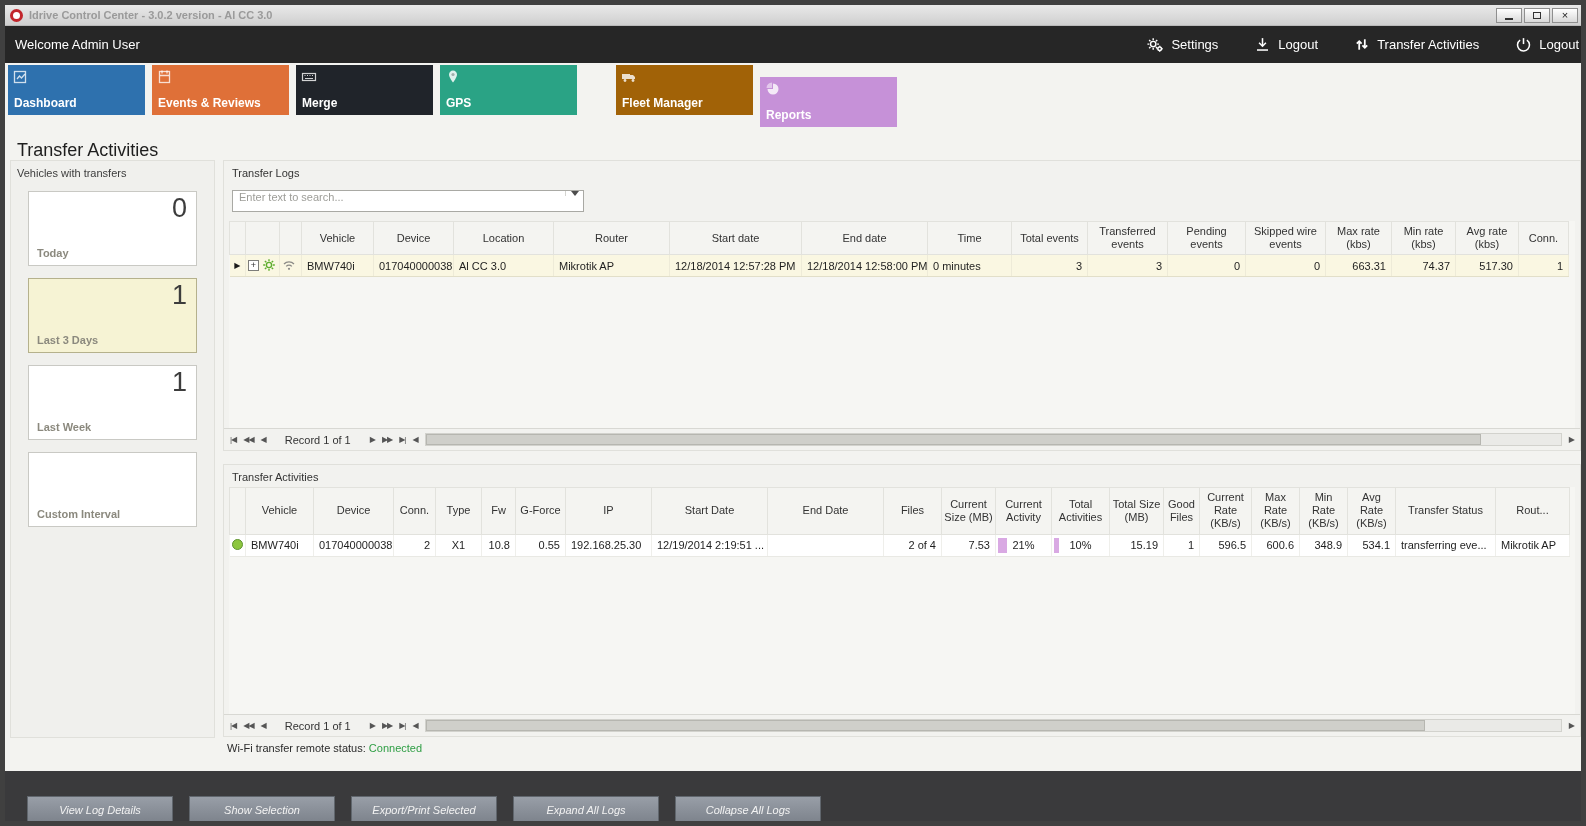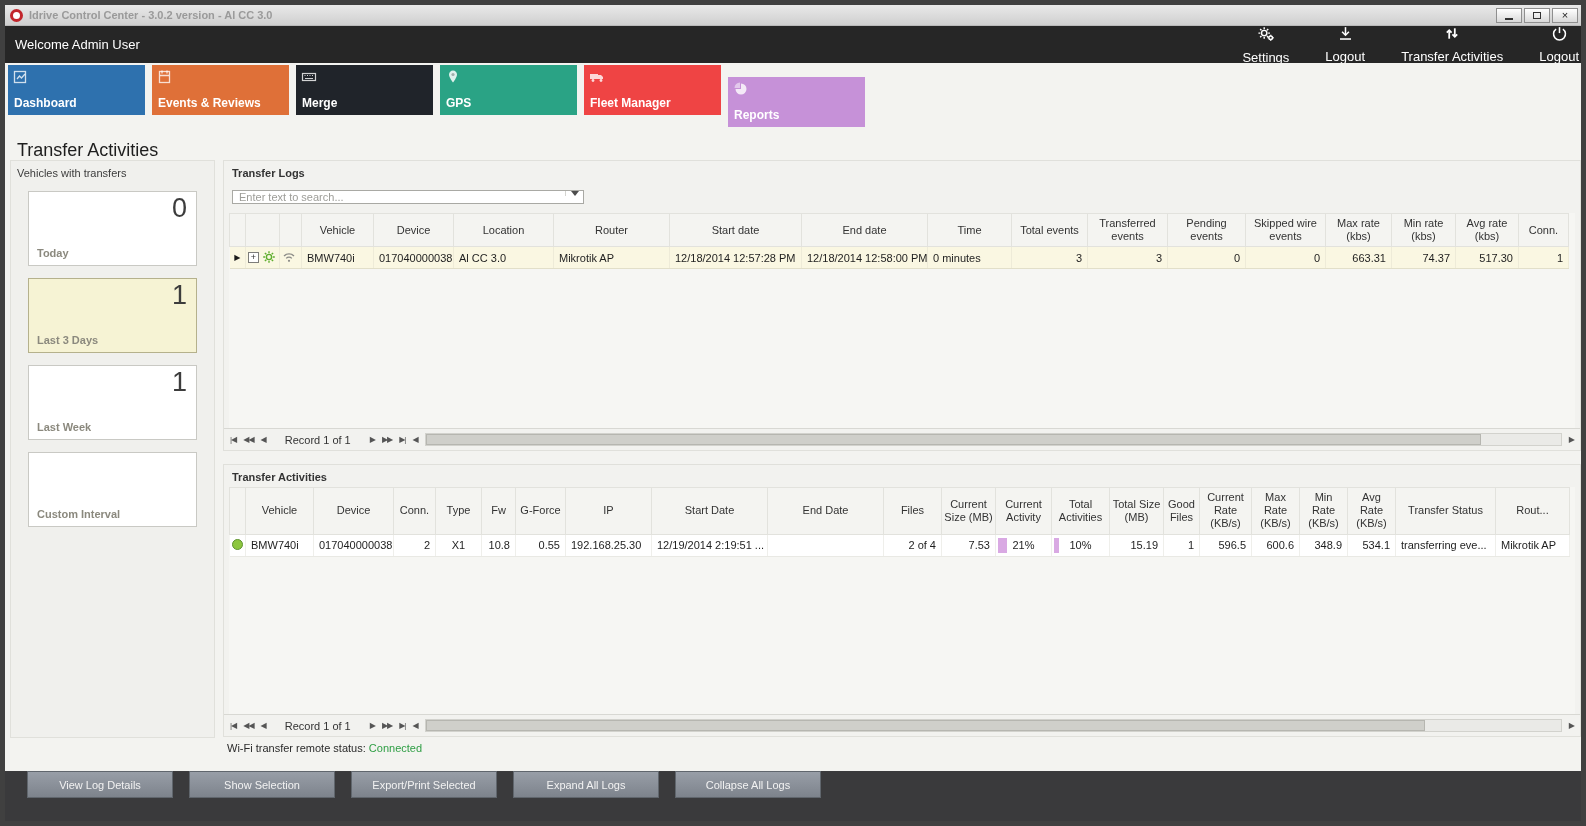--- a/index.html
+++ b/index.html
@@ -18,21 +18,21 @@
   .win-btn { width:26px; height:15px; border:1px solid #8f8f8f; background:linear-gradient(#ffffff,#d9d9d9);
              display:flex; align-items:center; justify-content:center; font-size:11px; color:#222; cursor:default; }
   .min-glyph { width:8px; height:2px; background:#333; margin-top:7px; }
   .max-glyph { width:8px; height:7px; border:1px solid #333; }
   .close-glyph { font-size:11px; line-height:1; }
 
   
   .topbar { height:37px; background:#262626; color:#fff; display:flex; align-items:center; padding:0 0 0 10px; overflow:hidden; }
   .welcome { font-size:13px; }
   .topbar-actions { margin-left:auto; display:flex; align-items:center; gap:36px; flex:none; padding-right:2px; }
-  .action { display:flex; align-items:center; gap:7px; font-size:13px; cursor:pointer; white-space:nowrap;flex-direction:column; }
+  .action { display:flex; align-items:center; gap:7px; font-size:13px; cursor:pointer; white-space:nowrap; }
   .action svg { display:block; }
 
   
   .tiles { display:flex; gap:7px; padding:2px 0 0 3px; }
   .tile { width:137px; height:50px; position:relative; color:#fff; cursor:pointer; }
   .tile-icon { position:absolute; left:5px; top:4px; }
   .tile-label { position:absolute; left:6px; bottom:5px; font-size:12px; font-weight:bold; }
 
   .page-title { font-size:18px; color:#1e1e1e; font-weight:normal; margin:13px 0 0 12px; }
 
@@ -42,24 +42,24 @@
   .sidebar-title { font-size:11px; color:#3c3c3c; margin:0 0 12px 6px; }
   .card { position:relative; height:75px; background:#fff; border:1px solid #c9c9c4; margin:0 17px 12px 17px; cursor:pointer; }
   .card.highlight { background:#f6f3d4; border-color:#b5b18c; }
   .card-value { position:absolute; right:9px; top:1px; font-size:27px; color:#3c3c3c; }
   .card-label { position:absolute; left:8px; bottom:6px; font-size:11px; font-weight:bold; color:#8b897e; }
 
   
   .panel { position:absolute; background:#f2f2ef; border:1px solid #e0e0db; display:flex; flex-direction:column; }
   .panel-logs { left:218px; top:155px; width:1358px; height:291px; }
   .panel-acts { left:218px; top:459px; width:1358px; height:273px; }
-  .panel-caption { font-size:11px; color:#333; padding:6px 8px 4px;font-weight:bold; }
+  .panel-caption { font-size:11px; color:#333; padding:6px 8px 4px; }
 
   .logs-toolbar { padding:7px 8px 9px; }
-  .search-combo { width:352px; height:14px; background:#fff; border:1px solid #a9a9a4; display:flex; align-items:flex-start; }
+  .search-combo { width:352px; height:22px; background:#fff; border:1px solid #a9a9a4; display:flex; align-items:flex-start; }
   .search-input { flex:1; border:none; outline:none; background:transparent; font-size:11px; color:#333; padding:0 6px;
                   font-family:"Liberation Sans","DejaVu Sans",sans-serif; }
   .search-input::placeholder { color:#9d9d98; }
   .combo-btn { width:18px; border-left:1px solid #d4d4d0; display:flex; align-items:center; justify-content:center; cursor:pointer; }
   .caret-down { width:0; height:0; border-left:4px solid transparent; border-right:4px solid transparent; border-top:5px solid #4d4d4d; }
 
   .grid-wrap { flex:1; overflow:hidden; margin:0 5px; background:#f6f6f3; }
   table.grid { border-collapse:collapse; table-layout:fixed; font-size:11px; color:#1e1e1e; }
   table.grid th { background:#f4f4f1; border:1px solid #e2e2dd; font-weight:normal; color:#333;
                   text-align:center; vertical-align:middle; padding:3px 2px; line-height:1.2; overflow:hidden; }
@@ -91,21 +91,21 @@
   .hthumb { position:absolute; top:0; bottom:0; left:0; background:#cfcfca; border:1px solid #b6b6b0; cursor:pointer; }
 
   .splitter { position:absolute; left:0; top:450px; width:100%; text-align:center; height:8px; }
   .splitter::before { content:"·······"; color:#8f8f8a; font-size:9px; letter-spacing:1px; line-height:6px; }
 
   .wifi-status { position:absolute; left:222px; top:737px; font-size:11px; color:#2b2b2b; }
   .wifi-status .ok { color:#2e9e44; }
 
   
   .footer { position:absolute; left:0; top:766px; width:100%; height:52px; background:#3a3a3c;
-            display:flex; align-items:flex-start; gap:16px; padding-left:22px; }
+            display:flex; align-items:flex-end; gap:16px; padding-left:22px;font-style:italic; }
   .footer-btn { min-width:146px; height:27px; padding:0 12px; background:linear-gradient(#989ea7,#7d838c);
                 border:1px solid #60666d; color:#f2f2f2; font-size:11px; display:flex; align-items:center;
                 justify-content:center; cursor:pointer; }
   .bottom-strip { position:absolute; left:0; top:818px; width:100%; height:8px; background:#0d0d0d; }
 </style>
 </head>
 <body>
 
 <div class="window">
 
@@ -216,21 +216,21 @@
     </div>
     <div class="tile" style="background-color: rgb(42, 163, 133);">
       <span class="tile-icon">
         <svg width="16" height="16" viewBox="0 0 16 16">
             <path d="M8 1.5c-2.2 0-4 1.8-4 4 0 3 4 8 4 8s4-5 4-8c0-2.2-1.8-4-4-4z" fill="rgba(255,255,255,.85)"></path>
             <circle cx="8" cy="5.5" r="1.6" fill="rgba(0,0,0,.28)"></circle>
           </svg>
       </span>
       <span class="tile-label">GPS</span>
     </div>
-    <div class="tile" style="background-color: #ef4444;">
+    <div class="tile" style="background-color: #a16207; margin-left: 32px;">
       <span class="tile-icon">
         <svg width="17" height="16" viewBox="0 0 17 16">
             <g fill="rgba(255,255,255,.8)">
               <rect x="1" y="5" width="8" height="5"></rect>
               <path d="M9 6h3l2 2v2H9z"></path>
               <circle cx="4" cy="11.5" r="1.4"></circle>
               <circle cx="12" cy="11.5" r="1.4"></circle>
             </g>
           </svg>
       </span>

